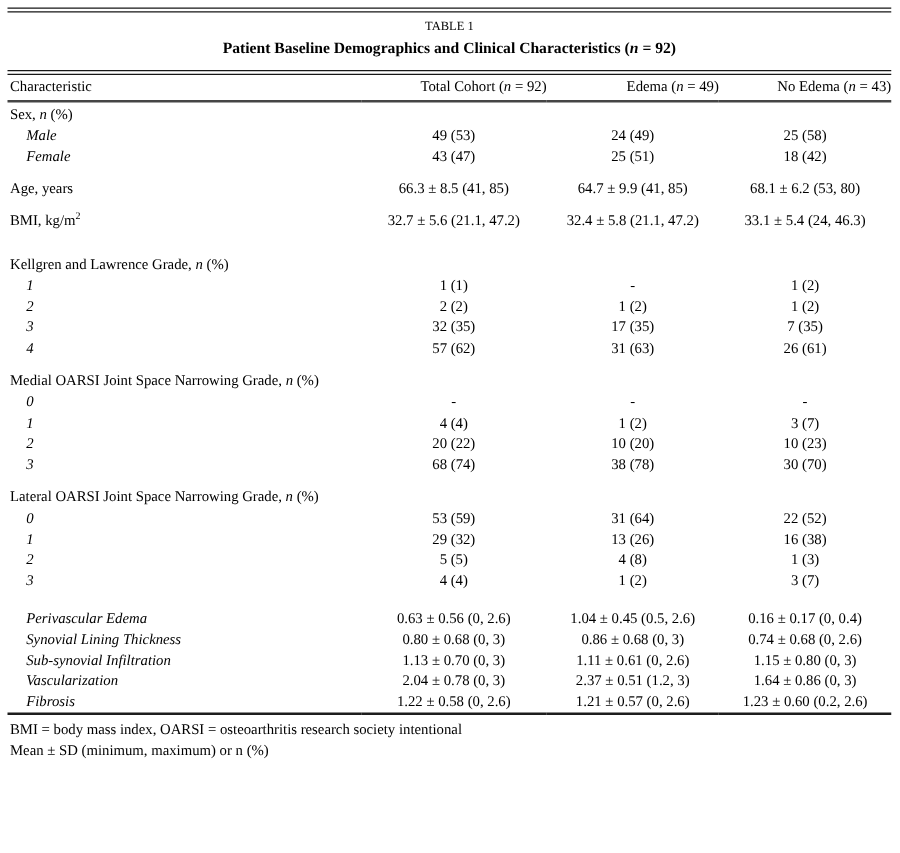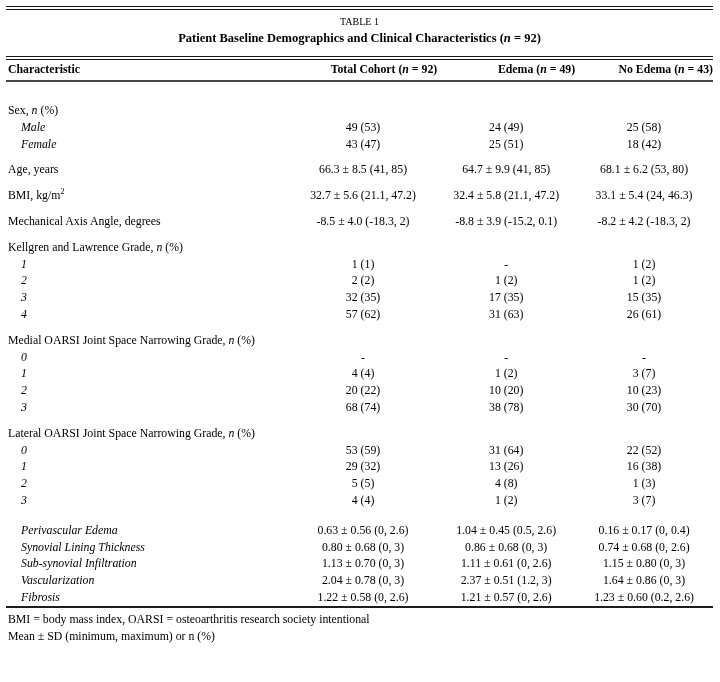--- a/index.html
+++ b/index.html
@@ -24,39 +24,39 @@
   .table-title i, th i, td i { font-style: italic; }
   sup { font-size: 8px; line-height: 0; }
 
   table {
     width: 100%;
     border-collapse: collapse;
     table-layout: fixed;
     border-bottom: 2px solid #1d1d1d;
   }
   thead th {
-    font-weight: 700;
+    font-weight: 400;
     font-size: 11.8px;
     padding: 2px 0 3px 0;
     border-bottom: 2.4px solid #454545;
     vertical-align: bottom;
   }
   th.char { text-align: left; padding-left: 2px; }
   th.num  { text-align: right; }
 
   tbody td {
     font-size: 11.8px;
     line-height: 16.8px;
     height: 16.8px;
     padding: 0;
     vertical-align: bottom;
     overflow: hidden;
     white-space: nowrap;
   }
-  tbody tr:first-child td { padding-top: 20px; font-family: Liberation Serif, serif; }
+  tbody tr:first-child td { padding-top: 1px; font-family: Liberation Serif, serif; }
   tr.group td.label { padding-left: 2px; }
   tr.item  td.label { padding-left: 15px; font-style: italic; }
   td.val { text-align: center; }
   tr.spacer td    { height: 9px;  line-height: 9px; }
   tr.spacer_lg td { height: 13px; line-height: 13px; }
 
   .footnotes { font-size: 11.8px; line-height: 15px; padding: 3px 0 0 2px; }
   .footnotes .fn { padding: 1px 0; }
 </style>
 </head>
@@ -121,26 +121,20 @@
         </tr>
         <tr class="group">
           <td class="label">BMI, kg/m<sup>2</sup></td>
           <td class="val">32.7 ± 5.6 (21.1, 47.2)</td>
           <td class="val">32.4 ± 5.8 (21.1, 47.2)</td>
           <td class="val">33.1 ± 5.4 (24, 46.3)</td>
         </tr>
         <tr class="spacer">
           <td colspan="4"></td>
         </tr>
-        <tr class="group">
-          <td class="label">Mechanical Axis Angle, degrees</td>
-          <td class="val">-8.5 ± 4.0 (-18.3, 2)</td>
-          <td class="val">-8.8 ± 3.9 (-15.2, 0.1)</td>
-          <td class="val">-8.2 ± 4.2 (-18.3, 2)</td>
-        </tr>
         <tr class="spacer">
           <td colspan="4"></td>
         </tr>
         <tr class="group">
           <td class="label">Kellgren and Lawrence Grade, <i>n</i> (%)</td>
           <td class="val"></td>
           <td class="val"></td>
           <td class="val"></td>
         </tr>
         <tr class="item">
@@ -152,21 +146,21 @@
         <tr class="item">
           <td class="label">2</td>
           <td class="val">2 (2)</td>
           <td class="val">1 (2)</td>
           <td class="val">1 (2)</td>
         </tr>
         <tr class="item">
           <td class="label">3</td>
           <td class="val">32 (35)</td>
           <td class="val">17 (35)</td>
-          <td class="val">15 (35)</td>
+          <td class="val">7 (35)</td>
         </tr>
         <tr class="item">
           <td class="label">4</td>
           <td class="val">57 (62)</td>
           <td class="val">31 (63)</td>
           <td class="val">26 (61)</td>
         </tr>
         <tr class="spacer">
           <td colspan="4"></td>
         </tr>

